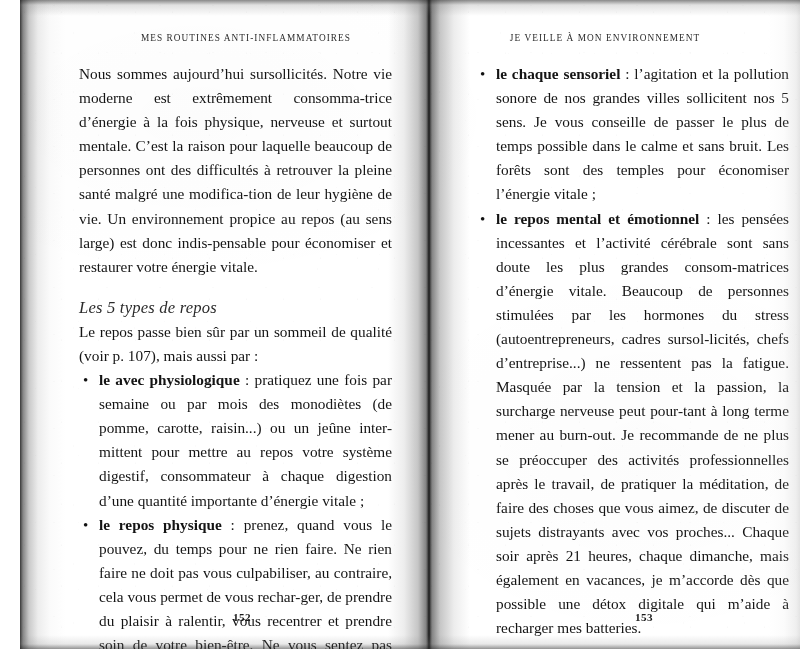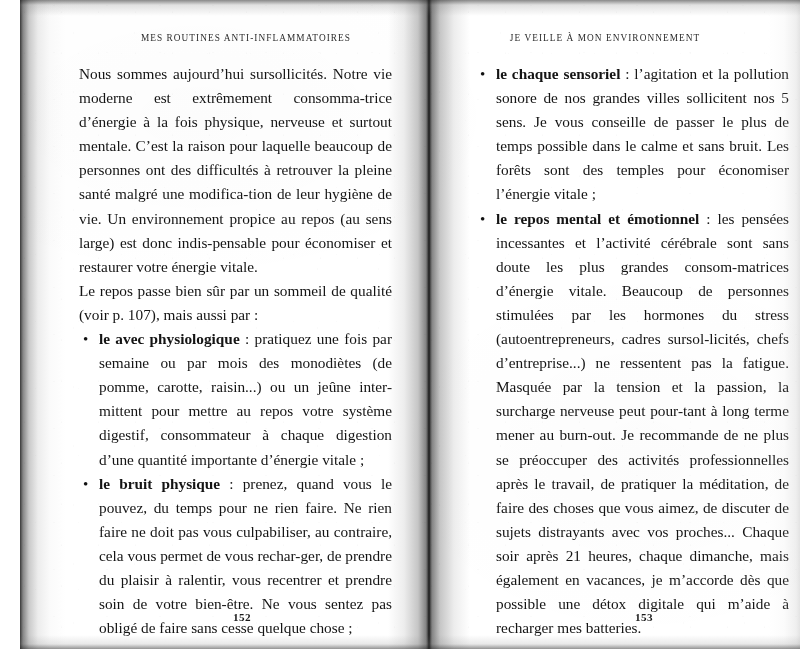--- a/index.html
+++ b/index.html
@@ -177,31 +177,32 @@
   <div class="paper"></div>
 
   <div class="page page-left">
 
     <div class="running-head">MES ROUTINES ANTI-INFLAMMATOIRES</div>
 
     <div class="column">
 
       <p class="para">Nous sommes aujourd’hui sursollicités. Notre vie moderne est extrêmement consomma-trice d’énergie à la fois physique, nerveuse et surtout mentale. C’est la raison pour laquelle beaucoup de personnes ont des difficultés à retrouver la pleine santé malgré une modifica-tion de leur hygiène de vie. Un environnement propice au repos (au sens large) est donc indis-pensable pour économiser et restaurer votre énergie vitale.</p>
 
+      <h2 class="subhead">Les 5 types de repos</h2>
 
       <p class="para">Le repos passe bien sûr par un sommeil de qualité (voir p. 107), mais aussi par :</p>
 
       <ul class="bullets">
         <li>
           <span class="dot">•</span>
           <span class="lead">le avec physiologique</span><span> : pratiquez une fois par semaine ou par mois des monodiètes (de pomme, carotte, raisin...) ou un jeûne inter-mittent pour mettre au repos votre système digestif, consommateur à chaque digestion d’une quantité importante d’énergie vitale ;</span>
         </li>
         <li>
           <span class="dot">•</span>
-          <span class="lead">le bruit physique</span><span> : prenez, quand vous le pouvez, du temps pour ne rien faire. Ne rien faire ne doit pas vous culpabiliser, au contraire, cela vous permet de vous rechar-ger, de prendre du plaisir à ralentir, vous recentrer et prendre soin de votre bien-être. Ne vous sentez pas obligé de faire sans cesse quelque chose ;</span>
+          <span class="lead">le repos physique</span><span> : prenez, quand vous le pouvez, du temps pour ne rien faire. Ne rien faire ne doit pas vous culpabiliser, au contraire, cela vous permet de vous rechar-ger, de prendre du plaisir à ralentir, vous recentrer et prendre soin de votre bien-être. Ne vous sentez pas obligé de faire sans cesse quelque chose ;</span>
         </li>
       </ul>
 
     </div>
 
     <div class="folio">152</div>
   </div>
 
   <div class="page page-right">
 

